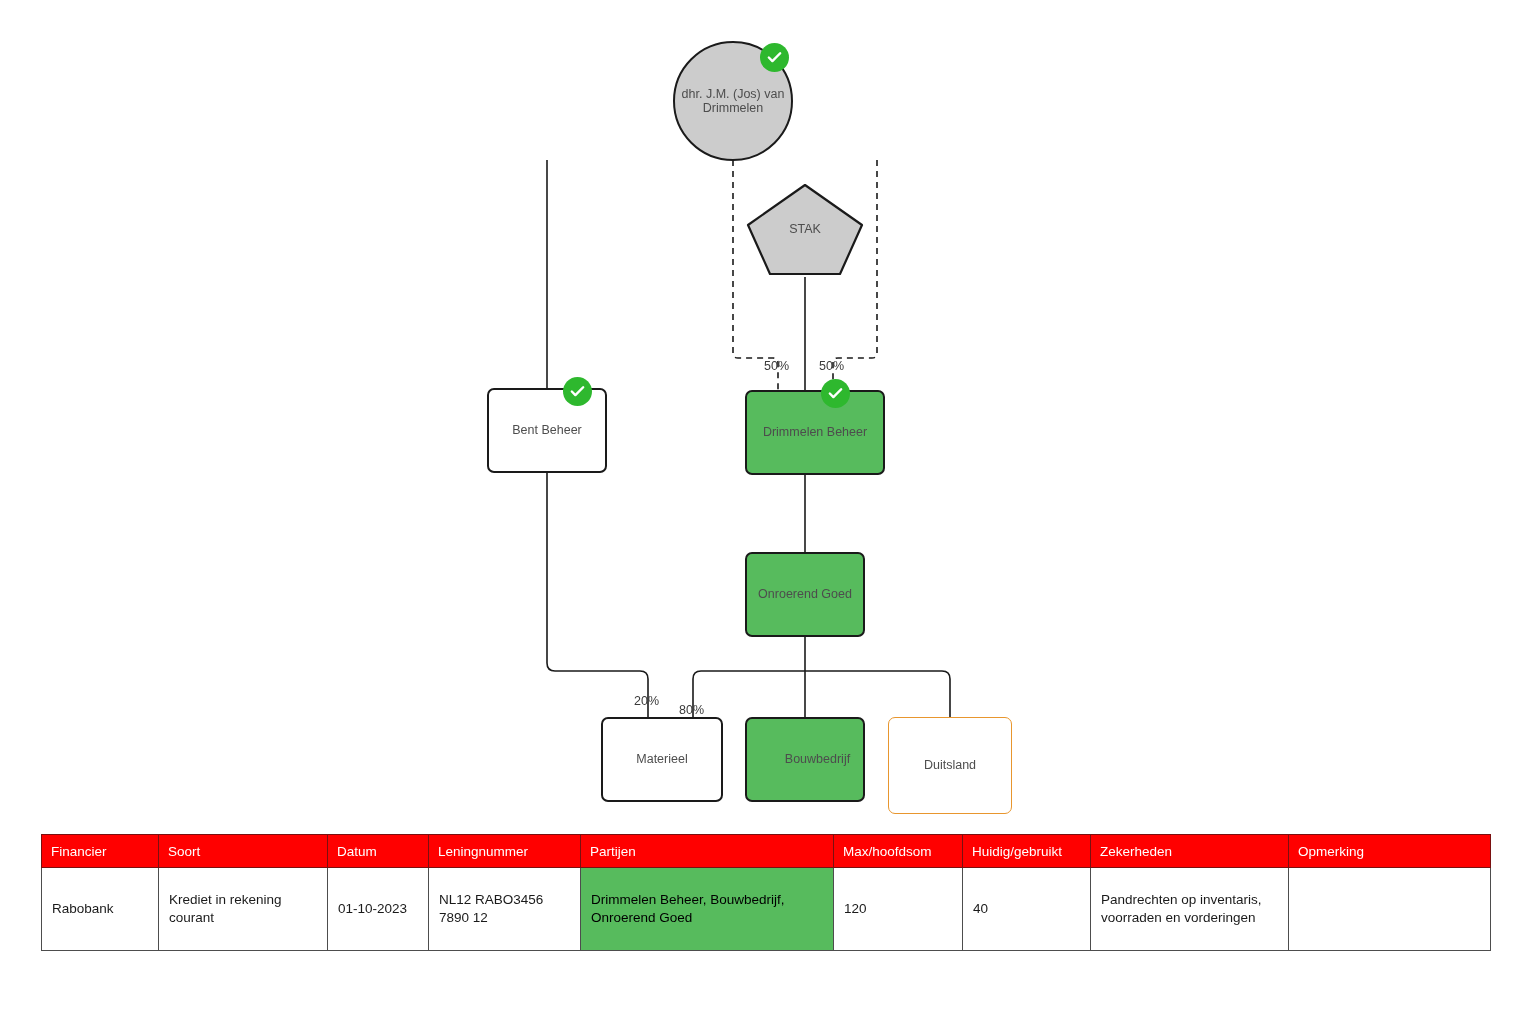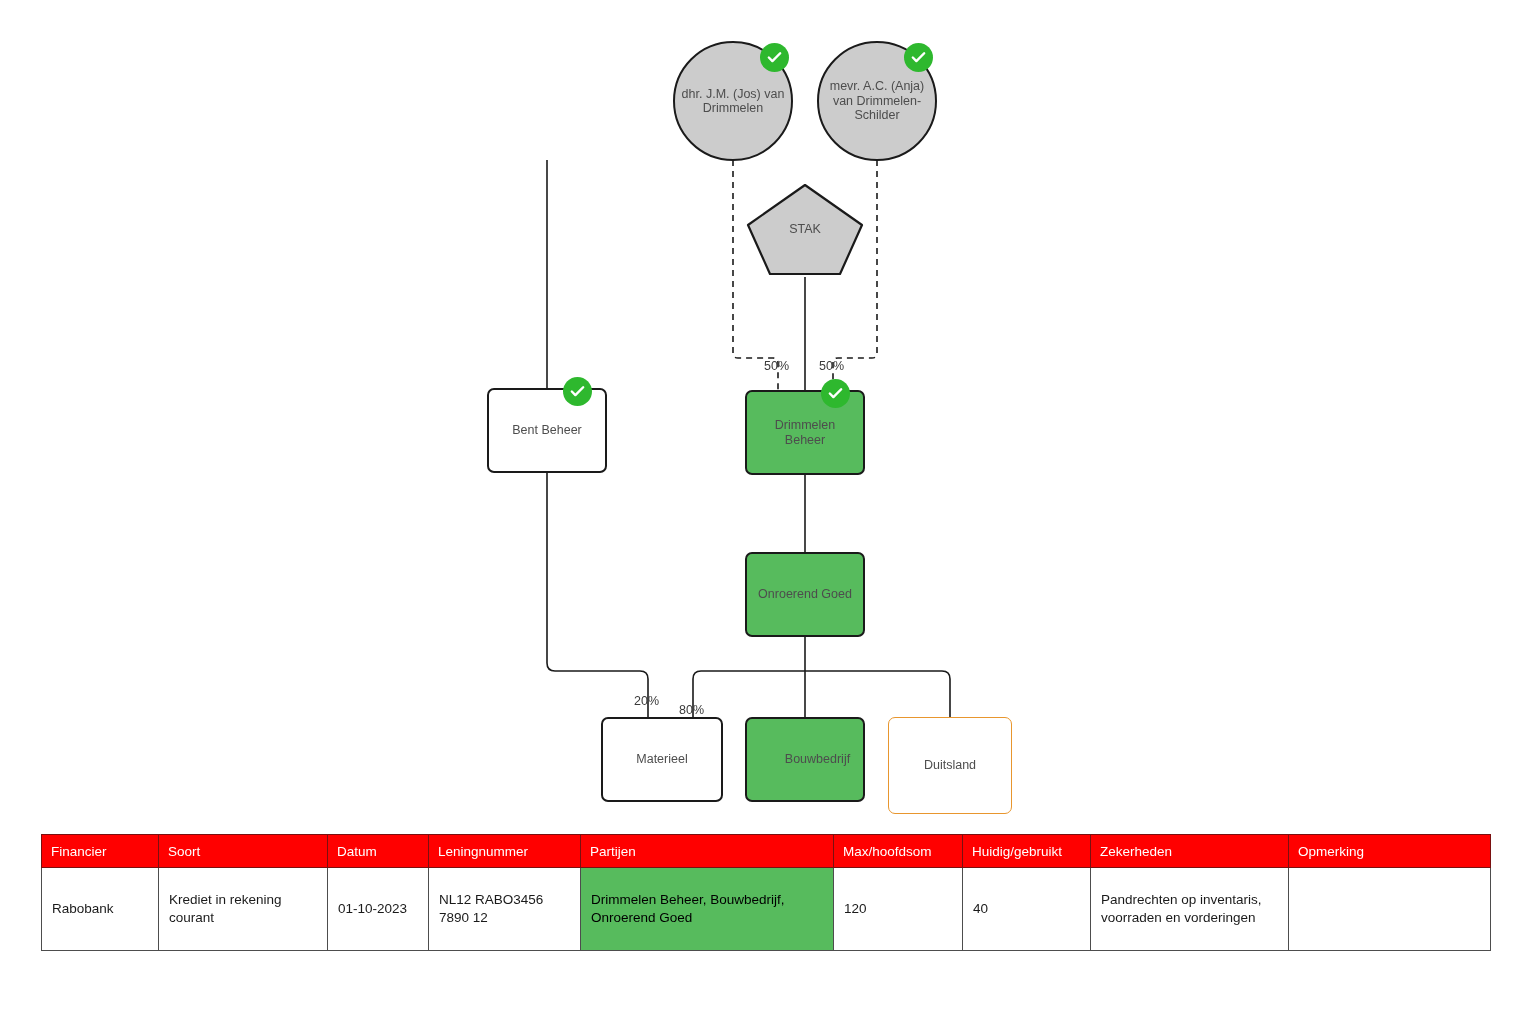--- a/index.html
+++ b/index.html
@@ -187,46 +187,38 @@
 
   <div class="node node-person" style="left:673px; top:41px; width:120px; height:120px;">
     <span>dhr. J.M. (Jos) van Drimmelen</span>
     <span class="badge" style="left:85px; top:0px;">
       <svg viewBox="0 0 24 24">
           <path d="M20 6L9 17l-5-5" fill="none" stroke="#ffffff" stroke-width="3.4" stroke-linecap="round" stroke-linejoin="round"></path>
         </svg>
     </span>
   </div>
 
-  <div class="node node-person" style="left:817px; top:41px; width:120px; height:120px;">
-    <span>mevr. A.C. (Anja) van Drimmelen-Schilder</span>
-    <span class="badge" style="left:85px; top:0px;">
-      <svg viewBox="0 0 24 24">
-          <path d="M20 6L9 17l-5-5" fill="none" stroke="#ffffff" stroke-width="3.4" stroke-linecap="round" stroke-linejoin="round"></path>
-        </svg>
-    </span>
-  </div>
 
   <div class="node node-pentagon" style="left:745px; top:182px; width:120px; height:95px;">
     <svg class="pentagon-shape" viewBox="0 0 120 95" preserveAspectRatio="none">
       <polygon points="60,3 117,43 95,92 25,92 3,43" fill="#cccccc" stroke="#1a1a1a" stroke-width="2.2" stroke-linejoin="round"></polygon>
     </svg>
     <span class="pentagon-label">STAK</span>
   </div>
 
   <div class="node node-box" style="left:487px; top:388px; width:120px; height:85px;">
     <span>Bent Beheer</span>
     <span class="badge" style="left:74px; top:-13px;">
       <svg viewBox="0 0 24 24">
           <path d="M20 6L9 17l-5-5" fill="none" stroke="#ffffff" stroke-width="3.4" stroke-linecap="round" stroke-linejoin="round"></path>
         </svg>
     </span>
   </div>
 
-  <div class="node node-box green" style="left:745px; top:390px; width:120px; height:85px;">
+  <div class="node node-box green" style="left:745px; top:390px; width:140px; height:85px;">
     <span>Drimmelen Beheer</span>
     <span class="badge" style="left:74px; top:-13px;">
       <svg viewBox="0 0 24 24">
           <path d="M20 6L9 17l-5-5" fill="none" stroke="#ffffff" stroke-width="3.4" stroke-linecap="round" stroke-linejoin="round"></path>
         </svg>
     </span>
   </div>
 
   <div class="node node-box green" style="left:745px; top:552px; width:120px; height:85px;">
     <span>Onroerend Goed</span>

